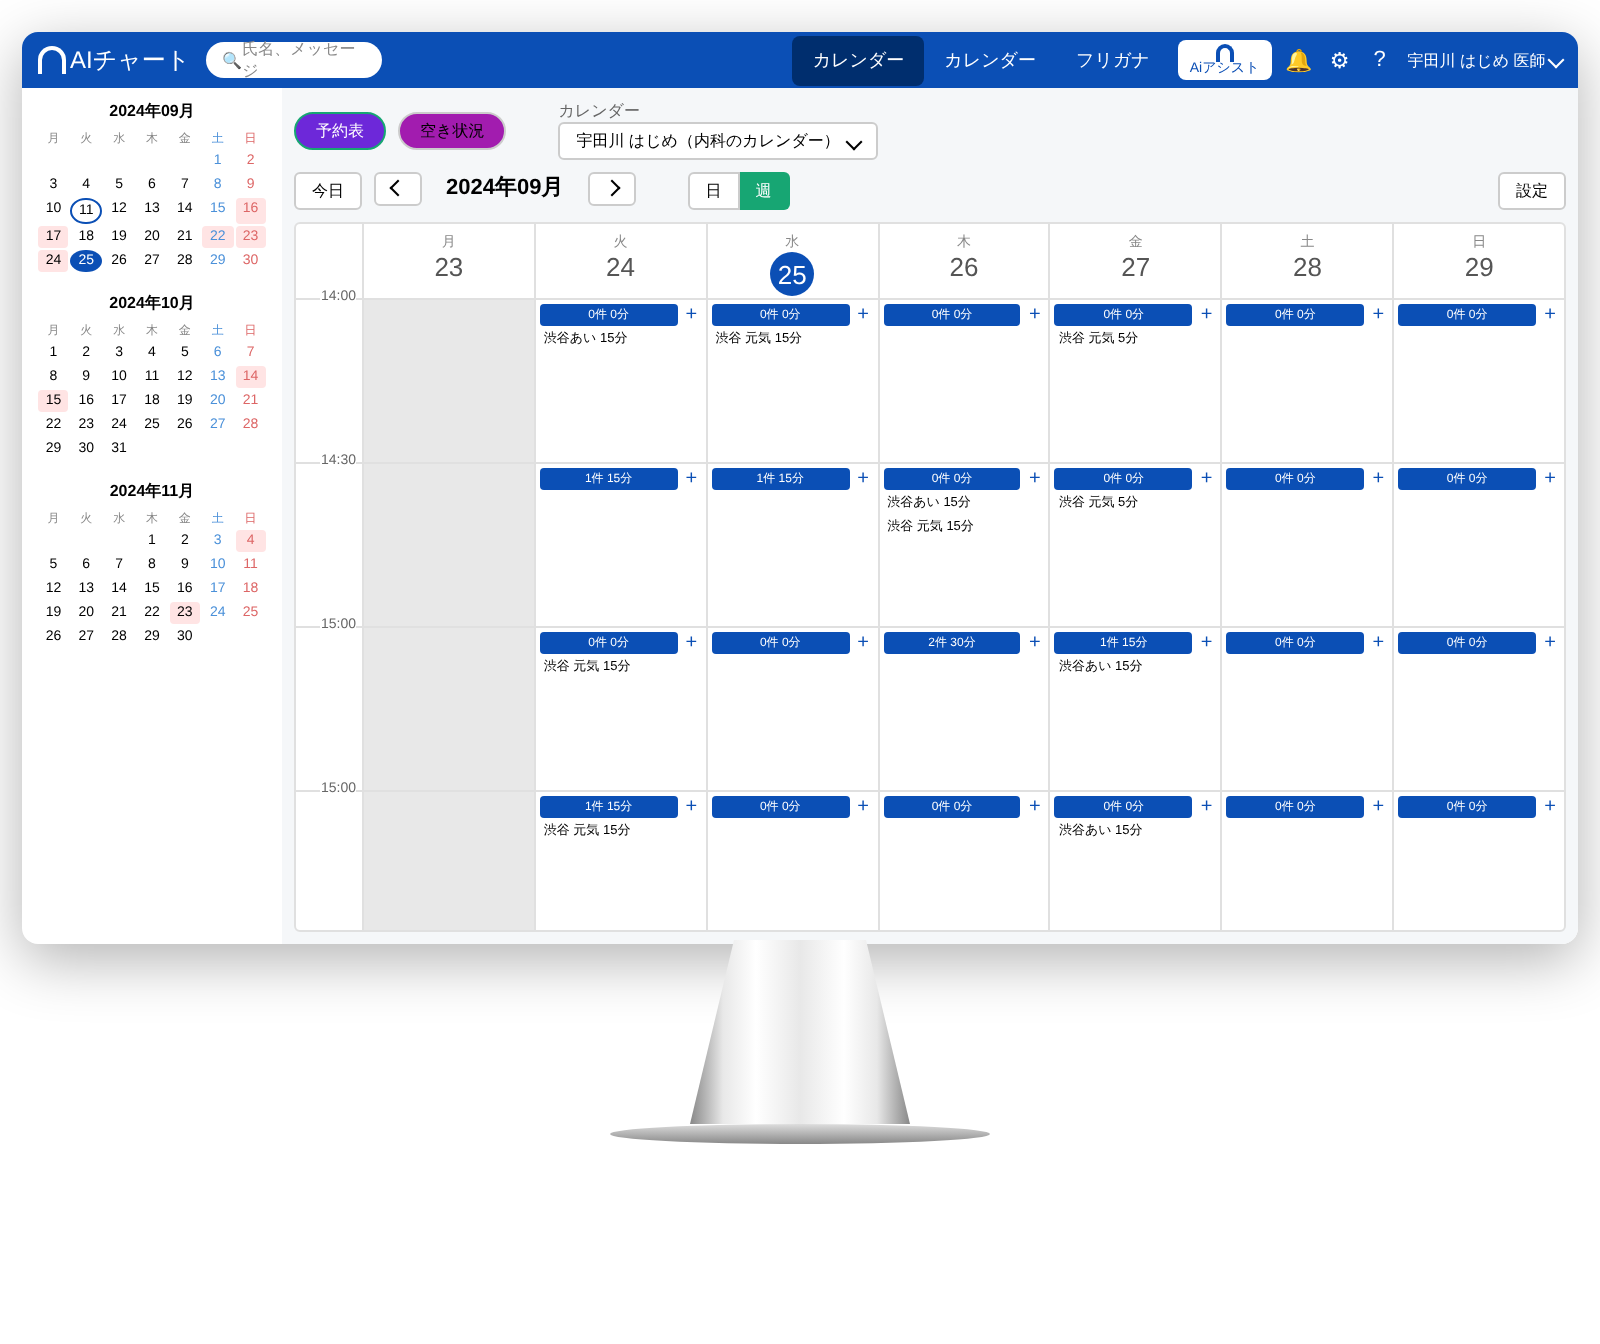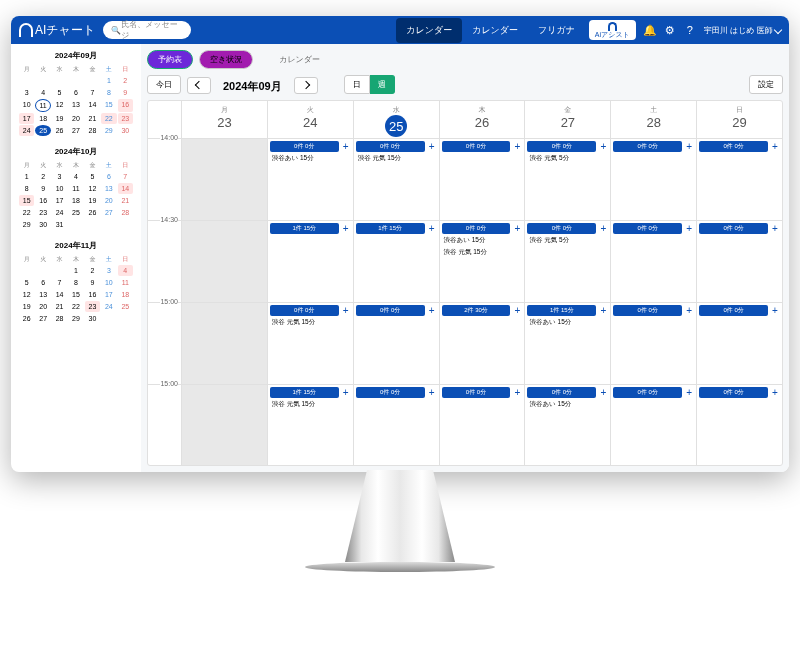--- a/index.html
+++ b/index.html
@@ -29,21 +29,21 @@
 .mini-grid .d.hl{background:#ffe4e4;border-radius:2px}
 .mini-grid .d.sun{color:#d66}
 .mini-grid .d.sat{color:#4a90d9}
 .mini-grid .d.mute{color:#ccc}
 .main{flex:1;background:#f5f7f9;padding:6px;display:flex;flex-direction:column;overflow:hidden}
 .toolbar1{display:flex;align-items:center;gap:6px;margin-bottom:6px}
 .pill{padding:3px 10px;border-radius:10px;font-size:8px;cursor:pointer;background:#a21caf;border:1px solid #ccc}
 .pill.active{background:#6d28d9;color:#fff;border-color:#17a673}
 .cal-label{font-size:8px;color:#666}
 .cal-sel{background:#fff;border:1px solid #ccc;border-radius:3px;padding:3px 8px;font-size:8px;display:flex;align-items:center;gap:4px}
-.toolbar2{display:flex;align-items:flex-end;gap:6px;margin-bottom:6px}
+.toolbar2{display:flex;align-items:flex-start;gap:6px;margin-bottom:6px}
 .btn{background:#fff;border:1px solid #ccc;border-radius:3px;padding:3px 8px;font-size:8px;cursor:pointer}
 .month-title{font-weight:700;font-size:11px;margin:0 6px}
 .seg{display:flex;margin-left:20px}
 .seg .btn{border-radius:0}
 .seg .btn:first-child{border-radius:3px 0 0 3px}
 .seg .btn:last-child{border-radius:0 3px 3px 0;border-left:none}
 .seg .btn.active{background:#17a673;color:#fff;border-color:#17a673}
 .settings{margin-left:auto}
 .week-grid{flex:1;background:#fff;border:1px solid #e0e0e0;border-radius:3px;display:flex;overflow:hidden}
 .time-col{width:34px;border-right:1px solid #e0e0e0}
@@ -236,20 +236,24 @@
           </div>
         </div>
       </div>
 
     <div class="main">
       <div class="toolbar1">
         <div class="pill active">予約表</div>
         <div class="pill">空き状況</div>
         <div style="margin-left:20px">
           <div class="cal-label">カレンダー</div>
+          <div class="cal-sel">
+            <span>宇田川 はじめ（内科のカレンダー）</span>
+            <span class="chev d"></span>
+          </div>
         </div>
       </div>
       <div class="toolbar2">
         <div class="btn">今日</div>
         <div class="btn"><span class="chev l"></span></div>
         <div class="month-title">2024年09月</div>
         <div class="btn"><span class="chev r"></span></div>
         <div class="seg">
           <div class="btn">日</div>
           <div class="btn active">週</div>

